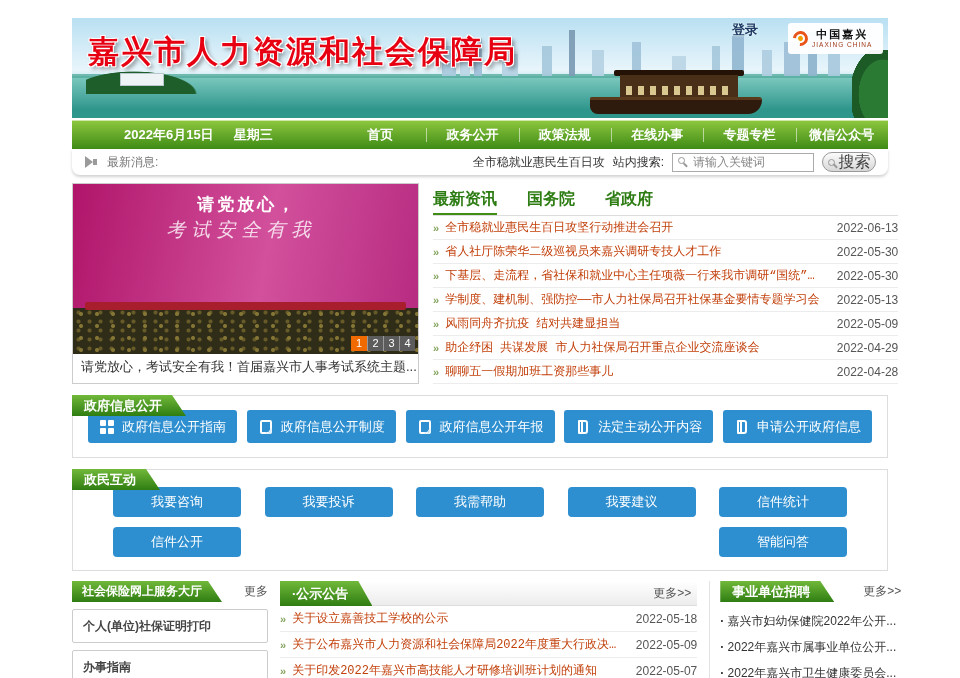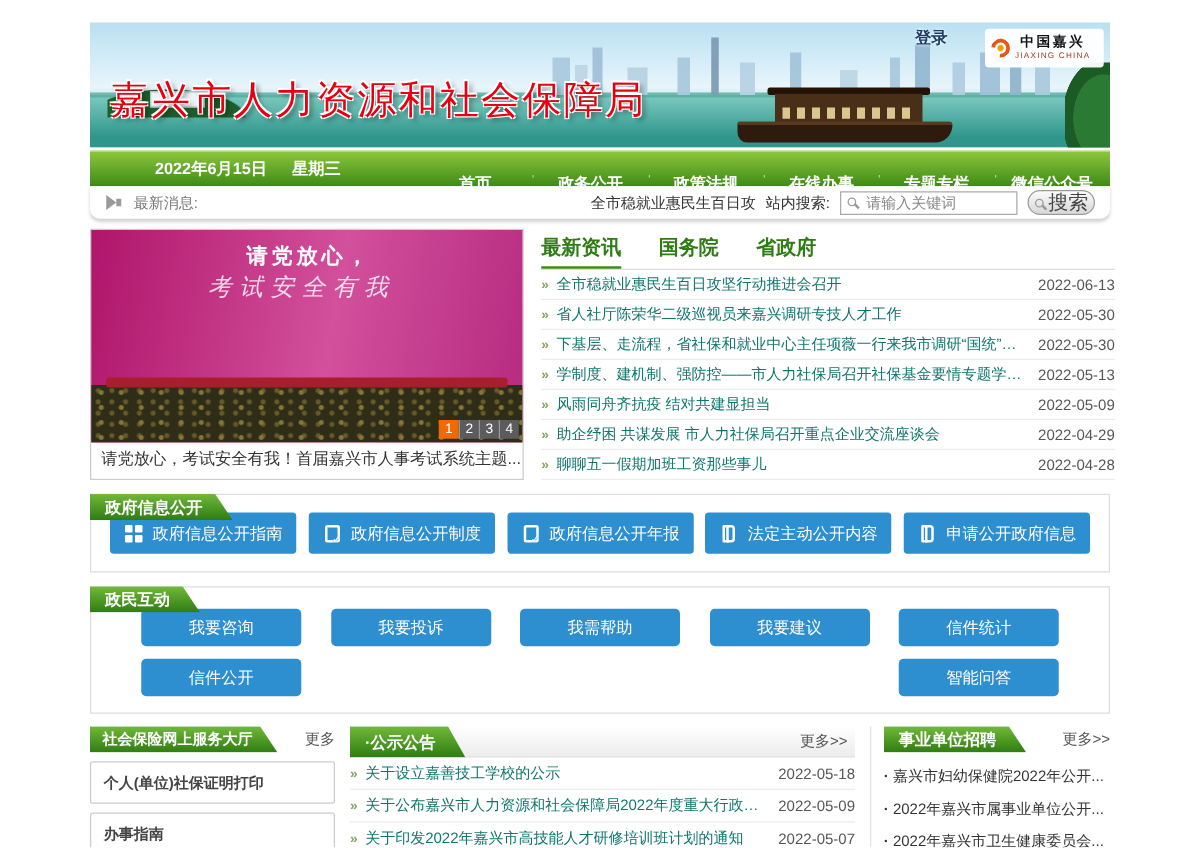--- a/index.html
+++ b/index.html
@@ -14,35 +14,35 @@
   .skyline { position:absolute; left:0; right:0; bottom:42px; height:58px; }
   .skyline i { position:absolute; bottom:0; display:block; opacity:.95; }
   .island { position:absolute; left:14px; bottom:24px; width:120px; height:26px; background:radial-gradient(ellipse at 40% 100%, #1e5e2a 0 60%, transparent 62%); }
   .island b { position:absolute; left:34px; bottom:8px; width:44px; height:13px; background:#eef4f6; border:1px solid #b8c8cc; }
   .bush-right { position:absolute; right:-8px; bottom:-6px; width:44px; height:74px; background:radial-gradient(ellipse at 70% 60%, #2a7a34 0 55%, #1c5b26 56% 75%, transparent 76%); }
   .boat { position:absolute; left:518px; bottom:4px; width:172px; height:48px; }
   .boat .hull { position:absolute; left:0; right:0; bottom:0; height:17px; background:#2f1b0e; border-radius:2px 4px 18px 10px; border-top:3px solid #5a3a1d; }
   .boat .cabin { position:absolute; left:30px; bottom:15px; width:118px; height:24px; background:#4a2f18; }
   .boat .roof { position:absolute; left:24px; bottom:38px; width:130px; height:6px; background:#241206; border-radius:2px; }
   .boat .windows { position:absolute; left:36px; bottom:19px; width:106px; height:9px; background:repeating-linear-gradient(90deg,#d8c890 0 6px,#4a2f18 6px 12px); }
-  .banner-title { position:absolute; left:16px; top:41px; font-size:31px; font-weight:normal; color:#e60012; letter-spacing:2px;
+  .banner-title { position:absolute; left:16px; top:13px; font-size:31px; font-weight:bold; color:#e60012; letter-spacing:2px;
     text-shadow:1px 1px 0 #fff,-1px -1px 0 #fff,1px -1px 0 #fff,-1px 1px 0 #fff,3px 3px 4px rgba(0,0,0,.45); }
   .login { position:absolute; right:130px; top:3px; font-size:13px; font-weight:bold; color:#1d3a63; text-shadow:0 0 3px #fff; cursor:pointer; text-decoration:none; }
   .logo { position:absolute; right:5px; top:5px; width:95px; height:31px; background:rgba(255,255,255,.95); border-radius:3px; display:flex; align-items:center; padding:0 5px; gap:4px; }
   .logo-mark { width:15px; height:15px; border-radius:50%; border:3px solid #e8541a; border-left-color:transparent; position:relative; flex:none; transform:rotate(-40deg); }
   .logo-mark::after { content:""; position:absolute; left:2px; top:2px; width:5px; height:5px; border-radius:50%; background:#f0a000; }
   .logo-text { display:flex; flex-direction:column; line-height:1.15;align-items:center; }
   .logo-text b { font-size:11px; color:#111; letter-spacing:2px; }
   .logo-text i { font-style:normal; font-size:6.5px; color:#a23a1a; letter-spacing:1px; }
 
   
   .mainnav { margin-top:2px; height:29px; background:linear-gradient(#8cc63e,#3e8b15); border-top:1px solid #cfe8a8; display:flex; align-items:stretch; color:#fff; font-size:13px; font-weight:bold; }
   .nav-date { width:262px; padding-left:52px; display:flex; gap:20px; align-items:center; }
   .nav-items { flex:1; display:flex; }
-  .nav-item { flex:1; text-align:center; line-height:28px; position:relative; color:#fff; text-decoration:none; cursor:pointer;margin-top:12px; }
+  .nav-item { flex:1; text-align:center; line-height:28px; position:relative; color:#fff; text-decoration:none; cursor:pointer; }
   .nav-item + .nav-item::before { content:""; position:absolute; left:0; top:7px; bottom:7px; width:1px; background:rgba(255,255,255,.55); }
 
   
   .ticker { height:26px; background:#fff; border-radius:0 0 8px 8px; box-shadow:0 2px 3px rgba(0,0,0,.18); display:flex; align-items:center; padding:0 12px; gap:8px; position:relative; }
   .speaker { position:relative; width:15px; height:12px; flex:none; }
   .speaker::before { content:""; position:absolute; left:9px; top:3px; width:4px; height:6px; background:#9a9a9a; }
   .speaker::after { content:""; position:absolute; left:1px; top:0; border-top:6px solid transparent; border-bottom:6px solid transparent; border-left:8px solid #9a9a9a; }
   .ticker-label { font-size:12px; color:#777; }
   .ticker .sp { flex:1; }
   .hot-link { font-size:12px; color:#333; text-decoration:none; cursor:pointer; }
@@ -74,21 +74,21 @@
   .pag span { width:16px; height:15px; background:#5c5c5c; color:#fff; font-size:11px; text-align:center; line-height:15px; border-left:1px solid #9a9a9a; cursor:pointer; }
   .pag span:first-child { background:#f06a00; border-left:none; }
   .caption { height:26px; line-height:26px; padding:0 8px; font-size:13px; color:#333; white-space:nowrap; overflow:hidden; }
 
   .news-panel { flex:1; margin-left:14px; padding-right:24px; }
   .news-tabs { display:flex; gap:30px; border-bottom:1px solid #ddd; height:33px; }
   .news-tab { font-size:16px; font-weight:bold; color:#2e7d14; line-height:31px; cursor:pointer; }
   .news-tab:first-child { border-bottom:2px solid #3f8d17; }
   .nrow { display:flex; align-items:center; height:24px; border-bottom:1px solid #ececec; font-size:12px; }
   .arrow { color:#85a35f; margin-right:6px; font-weight:bold; font-size:11px; }
-  .ntitle { flex:1; color:#0f766e; text-decoration:none; white-space:nowrap; overflow:hidden; text-overflow:ellipsis; cursor:pointer; }
+  .ntitle { flex:1; color:#c2410c; text-decoration:none; white-space:nowrap; overflow:hidden; text-overflow:ellipsis; cursor:pointer;font-family:Liberation Mono, monospace; }
   .ndate { color:#555; margin-left:12px; }
 
   
   .gtab { display:inline-block; position:relative; color:#fff; font-weight:bold; font-size:13px; line-height:21px; height:21px; padding:0 24px 0 12px;
     background:linear-gradient(#71b93a,#2f7d12); clip-path:polygon(0 0,calc(100% - 14px) 0,100% 100%,0 100%); white-space:nowrap; }
   .section { position:relative; margin-top:9px; }
   .section .gtab { position:absolute; left:0; top:0; z-index:2; }
   .section-box { margin-top:11px; border:1px solid #ddd; background:#fff; }
   .info-box { display:flex; justify-content:space-between; padding:14px 15px; }
   .info-btn { display:flex; align-items:center; justify-content:center; gap:7px; width:149px; height:33px; background:#2e8fd0; border:none; border-radius:3px; color:#fff; font-size:13px; cursor:pointer; font-family:inherit; }

